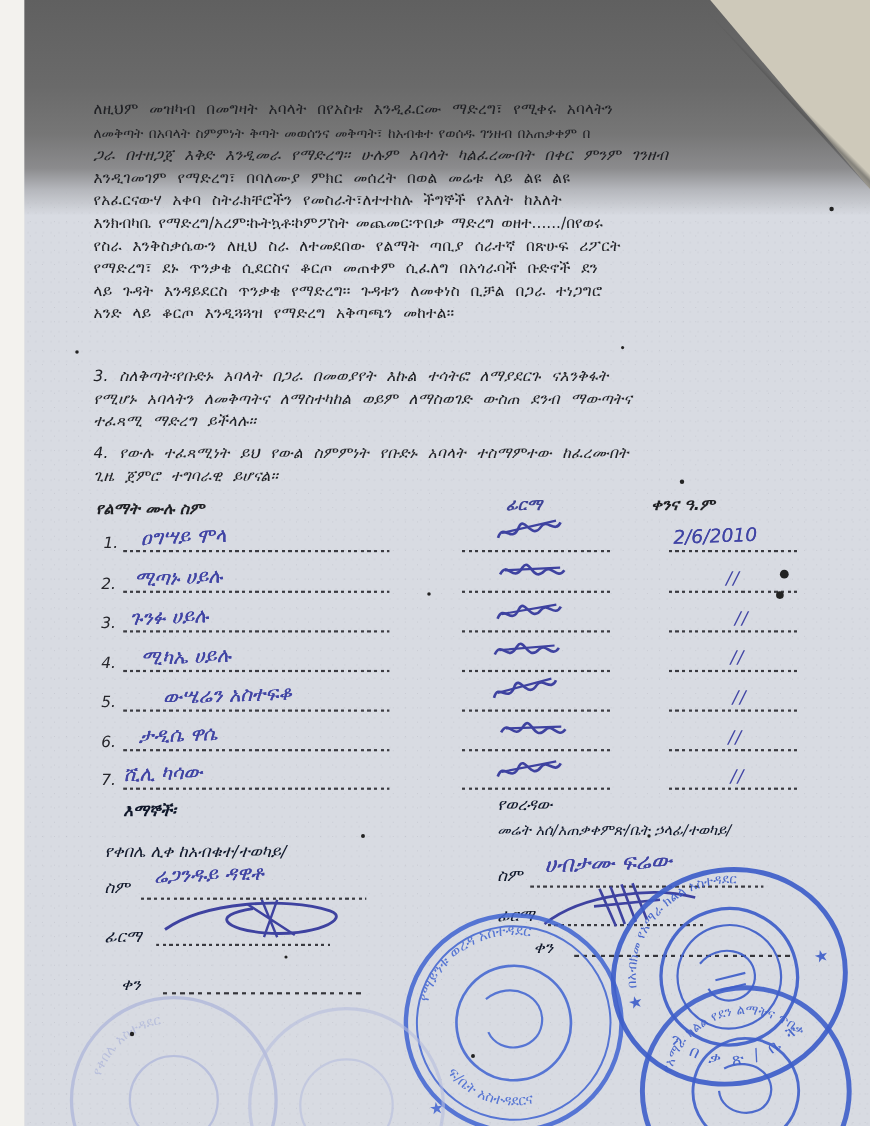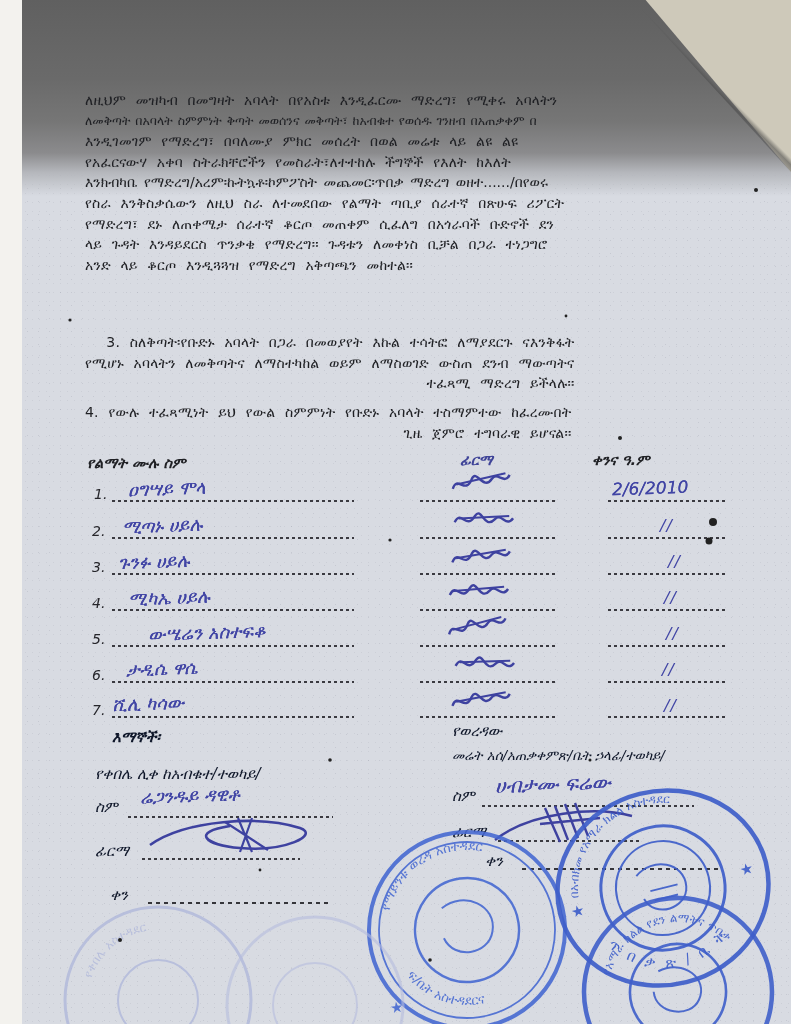--- a/index.html
+++ b/index.html
@@ -14,21 +14,21 @@
         background:linear-gradient(180deg,#606060 0%,#6a6a6a 40%,#767676 62%,#8b8b8d 78%,#b5b7bc 88%,rgba(216,219,226,0) 100%);}
   .corner{position:absolute;top:0;right:0;width:158px;height:172px;
         background:#cec9ba;clip-path:polygon(8% 0,100% 0,100% 100%);}
   .corner-shadow{position:absolute;top:0;right:0;width:158px;height:172px;
         background:linear-gradient(225deg,transparent 48%,rgba(70,70,70,.55) 50%,transparent 56%);
         clip-path:polygon(0 0,100% 0,100% 100%);}
   .edge-strip{position:absolute;left:0;top:0;width:22px;height:1024px;background:#f3f2ee;}
 
   .para{position:absolute;color:#1f2024;}
   .pline{white-space:nowrap;font-size:14px;line-height:20.6px;letter-spacing:.2px;word-spacing:5px;}
-  .num-para .pline{text-align:right;}
+  .num-para .pline{font-style:italic;}
 
   .hdr{position:absolute;font-size:14.5px;font-style:italic;color:#1f2024;white-space:nowrap;font-weight:bold;}
 
   .dashline{position:absolute;height:2px;
         background-image:repeating-linear-gradient(90deg,#35353a 0 4px,transparent 4px 8px);}
   .dotline{position:absolute;height:2px;
         background-image:repeating-linear-gradient(90deg,#3a3a40 0 3px,transparent 3px 6px);}
 
   .hand{position:absolute;color:#4145a5;font-style:italic;white-space:nowrap;
         transform:rotate(-2deg);text-shadow:0 0 .4px #4145a5;}
@@ -45,25 +45,26 @@
 <div class="scan">
   <div class="page"></div>
   <div class="dark-band"></div>
   <div class="edge-strip"></div>
   <div class="corner"></div>
   <div class="corner-shadow"></div>
 
   <div class="para" style="left:85px;top:90px;">
     <div class="pline">ለዚህም መዝካብ በመግዛት አባላት በየአስቱ እንዲፈርሙ ማድረግ፣ የሚቀሩ አባላትን</div>
     <div class="pline" style="font-size:12.5px;letter-spacing:0;word-spacing:1px;">ለመቅጣት በአባላት ስምምነት ቅጣት መወሰንና መቅጣት፣ ከአብቁተ የወሰዱ ገንዘብ በአጠቃቀም በ</div>
+    <div class="pline" style="font-style:italic;">ጋራ በተዘጋጀ እቅድ እንዲመራ የማድረግ፡፡ ሁሉም አባላት ካልፈረሙበት በቀር ምንም ገንዘብ</div>
     <div class="pline">እንዲገመገም የማድረግ፣ በባለሙያ ምክር መሰረት በወል መሬቱ ላይ ልዩ ልዩ</div>
     <div class="pline">የአፈርናውሃ አቀባ ስትራክቸሮችን የመስራት፣ለተተከሉ ችግኞች የእለት ከእለት</div>
     <div class="pline" style="letter-spacing:0;word-spacing:2px;">እንክብካቤ የማድረግ/አረም፡ኩትኳቶ፡ኮምፖስት መጨመር፡ጥበቃ ማድረግ ወዘተ....../በየወሩ</div>
     <div class="pline">የስራ እንቅስቃሴውን ለዚህ ስራ ለተመደበው የልማት ጣቢያ ሰራተኛ በጽሁፍ ሪፖርት</div>
-    <div class="pline">የማድረግ፣ ደኑ ለጠቀሜታ ሰራተኛ ቆርጦ መጠቀም ሲፈለግ በአጎራባች ቡድኖች ደን</div>
+    <div class="pline">የማድረግ፣ ደኑ ጥንቃቄ ሲደርስና ቆርጦ መጠቀም ሲፈለግ በአጎራባች ቡድኖች ደን</div>
     <div class="pline">ላይ ጉዳት እንዳይደርስ ጥንቃቄ የማድረግ፡፡ ጉዳቱን ለመቀነስ ቢቻል በጋራ ተነጋግሮ</div>
     <div class="pline">አንድ ላይ ቆርጦ እንዲጓጓዝ የማድረግ አቅጣጫን መከተል፡፡</div>
   </div>
 
   <div class="para num-para" style="left:85px;top:332px;">
     <div class="pline">3. ስለቅጣት፡የቡድኑ አባላት በጋራ በመወያየት እኩል ተሳትፎ ለማያደርጉ ናእንቅፋት</div>
     <div class="pline">የሚሆኑ አባላትን ለመቅጣትና ለማስተካከል ወይም ለማስወገድ ውስጠ ደንብ ማውጣትና</div>
     <div class="pline">ተፈጻሚ ማድረግ ይችላሉ፡፡</div>
   </div>
 

